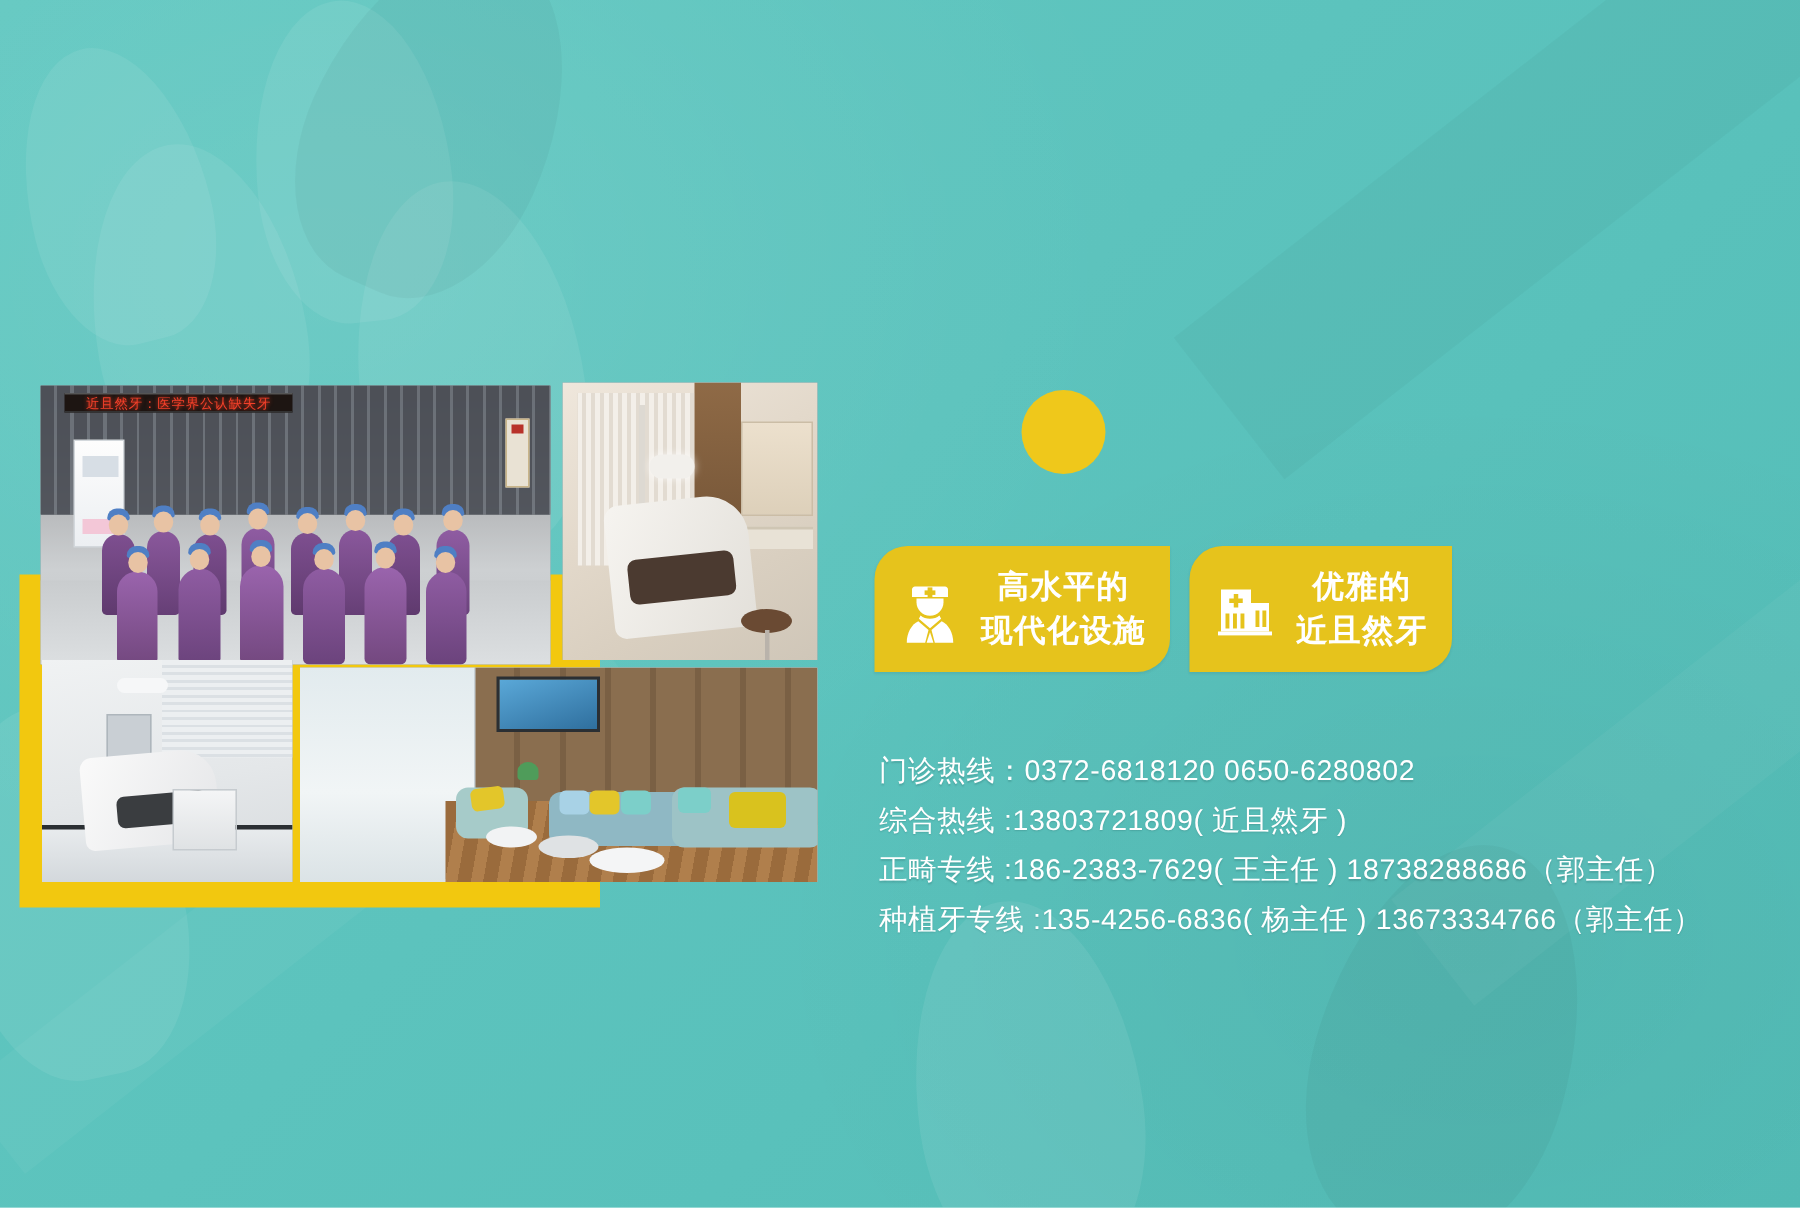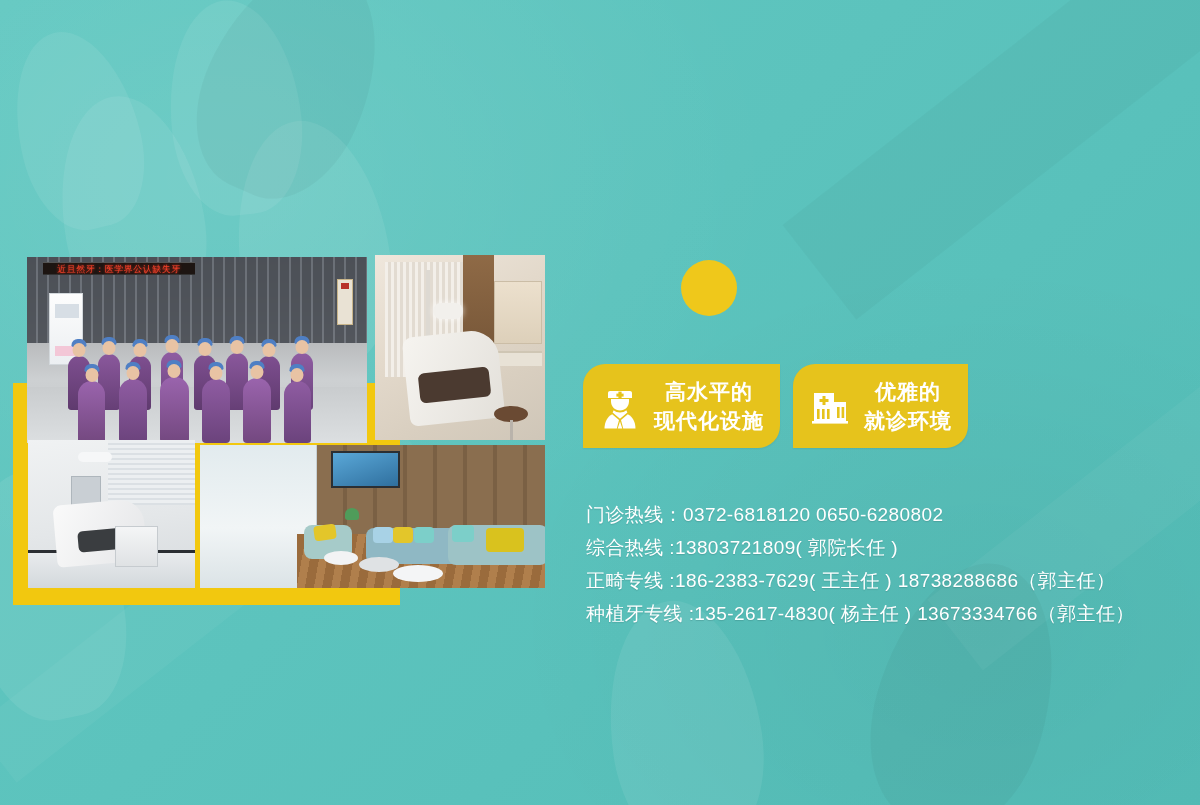--- a/index.html
+++ b/index.html
@@ -499,26 +499,26 @@
             <rect x="9" y="24" width="2.6" height="10" fill="#e6c31c"></rect>
             <rect x="14" y="24" width="2.6" height="10" fill="#e6c31c"></rect>
             <rect x="19" y="24" width="2.6" height="10" fill="#e6c31c"></rect>
             <rect x="29" y="22" width="2.6" height="11" fill="#e6c31c"></rect>
             <rect x="33.6" y="22" width="2.6" height="11" fill="#e6c31c"></rect>
             <rect x="4" y="36" width="36" height="2.6"></rect>
           </svg>
         </span>
         <span class="badge-text">
           <span>优雅的</span><br>
-          <span>就诊环境</span>
+          <span>近且然牙</span>
         </span>
       </div>
     </div>
 
     <div class="contacts">
       <div class="contact-line">门诊热线：0372-6818120  0650-6280802</div>
-      <div class="contact-line">综合热线 :13803721809( 郭院长任 )</div>
+      <div class="contact-line">综合热线 :13803721809( 近且然牙 )</div>
       <div class="contact-line">正畸专线 :186-2383-7629( 王主任 ) 18738288686（郭主任）</div>
-      <div class="contact-line">种植牙专线 :135-2617-4830( 杨主任 ) 13673334766（郭主任）</div>
+      <div class="contact-line">种植牙专线 :135-4256-6836( 杨主任 ) 13673334766（郭主任）</div>
     </div>
 
   </div>
 </div>
 
 </body></html>

